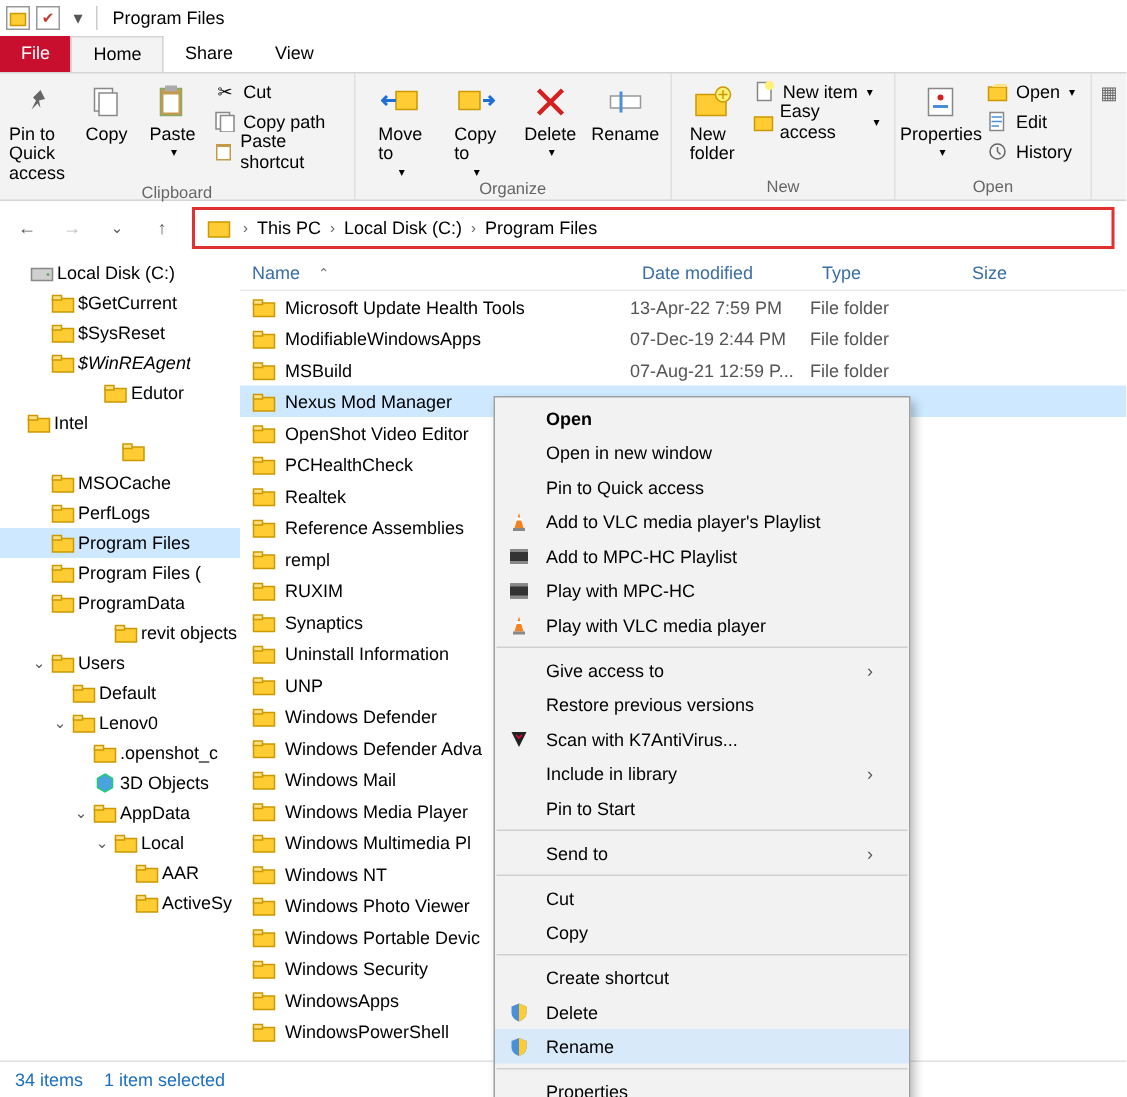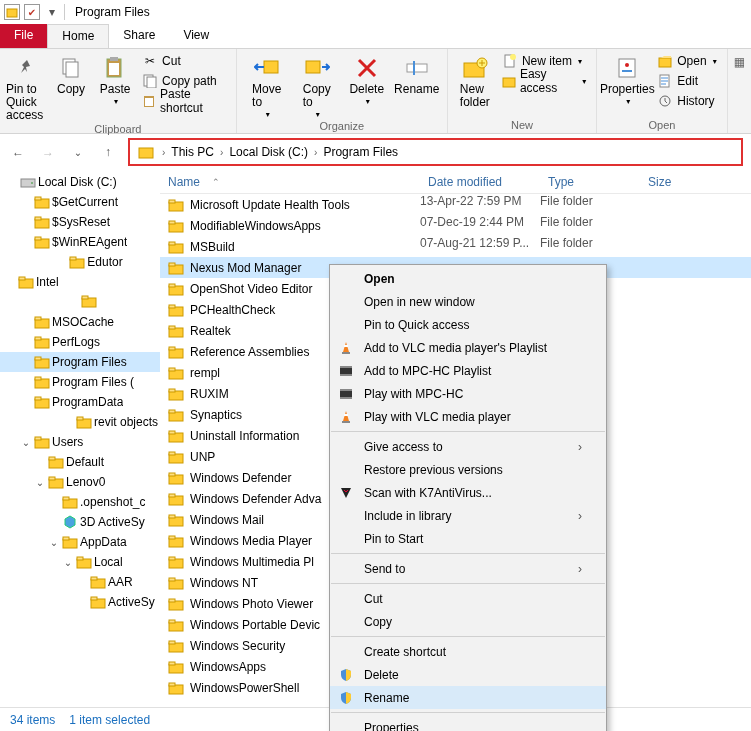--- a/index.html
+++ b/index.html
@@ -38,21 +38,21 @@
 .tree{width:160px;overflow:hidden;border-right:0;padding-top:2px}
 .tnode{display:flex;align-items:center;gap:2px;height:20px;padding-right:2px;white-space:nowrap}
 .tnode .tw{width:12px;text-align:center;color:#555;font-size:10px}
 .tnode .txt{overflow:hidden;text-overflow:ellipsis}
 .tnode.sel{background:#cde8ff}
 .list{flex:1;position:relative;overflow:hidden}
 .cols{display:flex;height:24px;align-items:center;border-bottom:1px solid #eaeaea;color:#3a6ea5}
 .cols>div{padding:0 8px}
 .cols .sort{font-size:9px;color:#777;margin-left:12px}
 .rows{}
-.frow{display:flex;height:21px}
+.frow{display:flex;align-items:center;height:21px}
 .frow.sel{background:#cde8ff}
 .frow .cname{flex:0 0 260px;display:flex;align-items:center;gap:6px;padding-left:8px}
 .frow .cdate{flex:0 0 120px;color:#555}
 .frow .ctype{flex:0 0 80px;color:#555}
 
 .ctx{position:absolute;left:329px;top:264px;width:278px;background:#f2f2f2;border:1px solid #a0a0a0;box-shadow:3px 3px 6px rgba(0,0,0,.25);padding:2px 0;z-index:10}
 .citem{display:flex;align-items:center;height:23px;padding:0 24px 0 6px;gap:8px}
 .citem .cic{width:20px;display:flex;justify-content:center}
 .citem .ctxt{flex:1}
 .citem .arr{color:#555}
@@ -328,21 +328,21 @@
       <div class="tnode" style="padding-left: 20px;">
         <span class="tw"></span>
         <span>
           <svg width="16" height="14">
             <rect x="1" y="4" width="14" height="9" fill="#ffcc33" stroke="#cc9900"></rect>
             <rect x="1" y="2" width="6" height="3" fill="#ffe082" stroke="#cc9900"></rect>
           </svg>
         </span>
         <span class="txt">$SysReset</span>
       </div>
-      <div class="tnode" style="padding-left: 20px;">
+      <div class="tnode" style="padding-left: 20px; font-style: italic;">
         <span class="tw"></span>
         <span>
           <svg width="16" height="14">
             <rect x="1" y="4" width="14" height="9" fill="#ffcc33" stroke="#cc9900"></rect>
             <rect x="1" y="2" width="6" height="3" fill="#ffe082" stroke="#cc9900"></rect>
           </svg>
         </span>
         <span class="txt">$WinREAgent</span>
       </div>
       <div class="tnode" style="padding-left: 20px; justify-content: center;">
@@ -475,21 +475,21 @@
         </span>
         <span class="txt">.openshot_c</span>
       </div>
       <div class="tnode" style="padding-left: 48px;">
         <span class="tw"></span>
         <span>
           <svg width="16" height="16">
             <path d="M8 2l5 3v6l-5 3-5-3V5z" fill="#4aa3df" stroke="#2c7"></path>
           </svg>
         </span>
-        <span class="txt">3D ActiveSy</span>
+        <span class="txt">3D Objects</span>
       </div>
       <div class="tnode" style="padding-left: 48px;">
         <span class="tw">⌄</span>
         <span>
           <svg width="16" height="14">
             <rect x="1" y="4" width="14" height="9" fill="#ffcc33" stroke="#cc9900"></rect>
             <rect x="1" y="2" width="6" height="3" fill="#ffe082" stroke="#cc9900"></rect>
           </svg>
         </span>
         <span class="txt">AppData</span>

